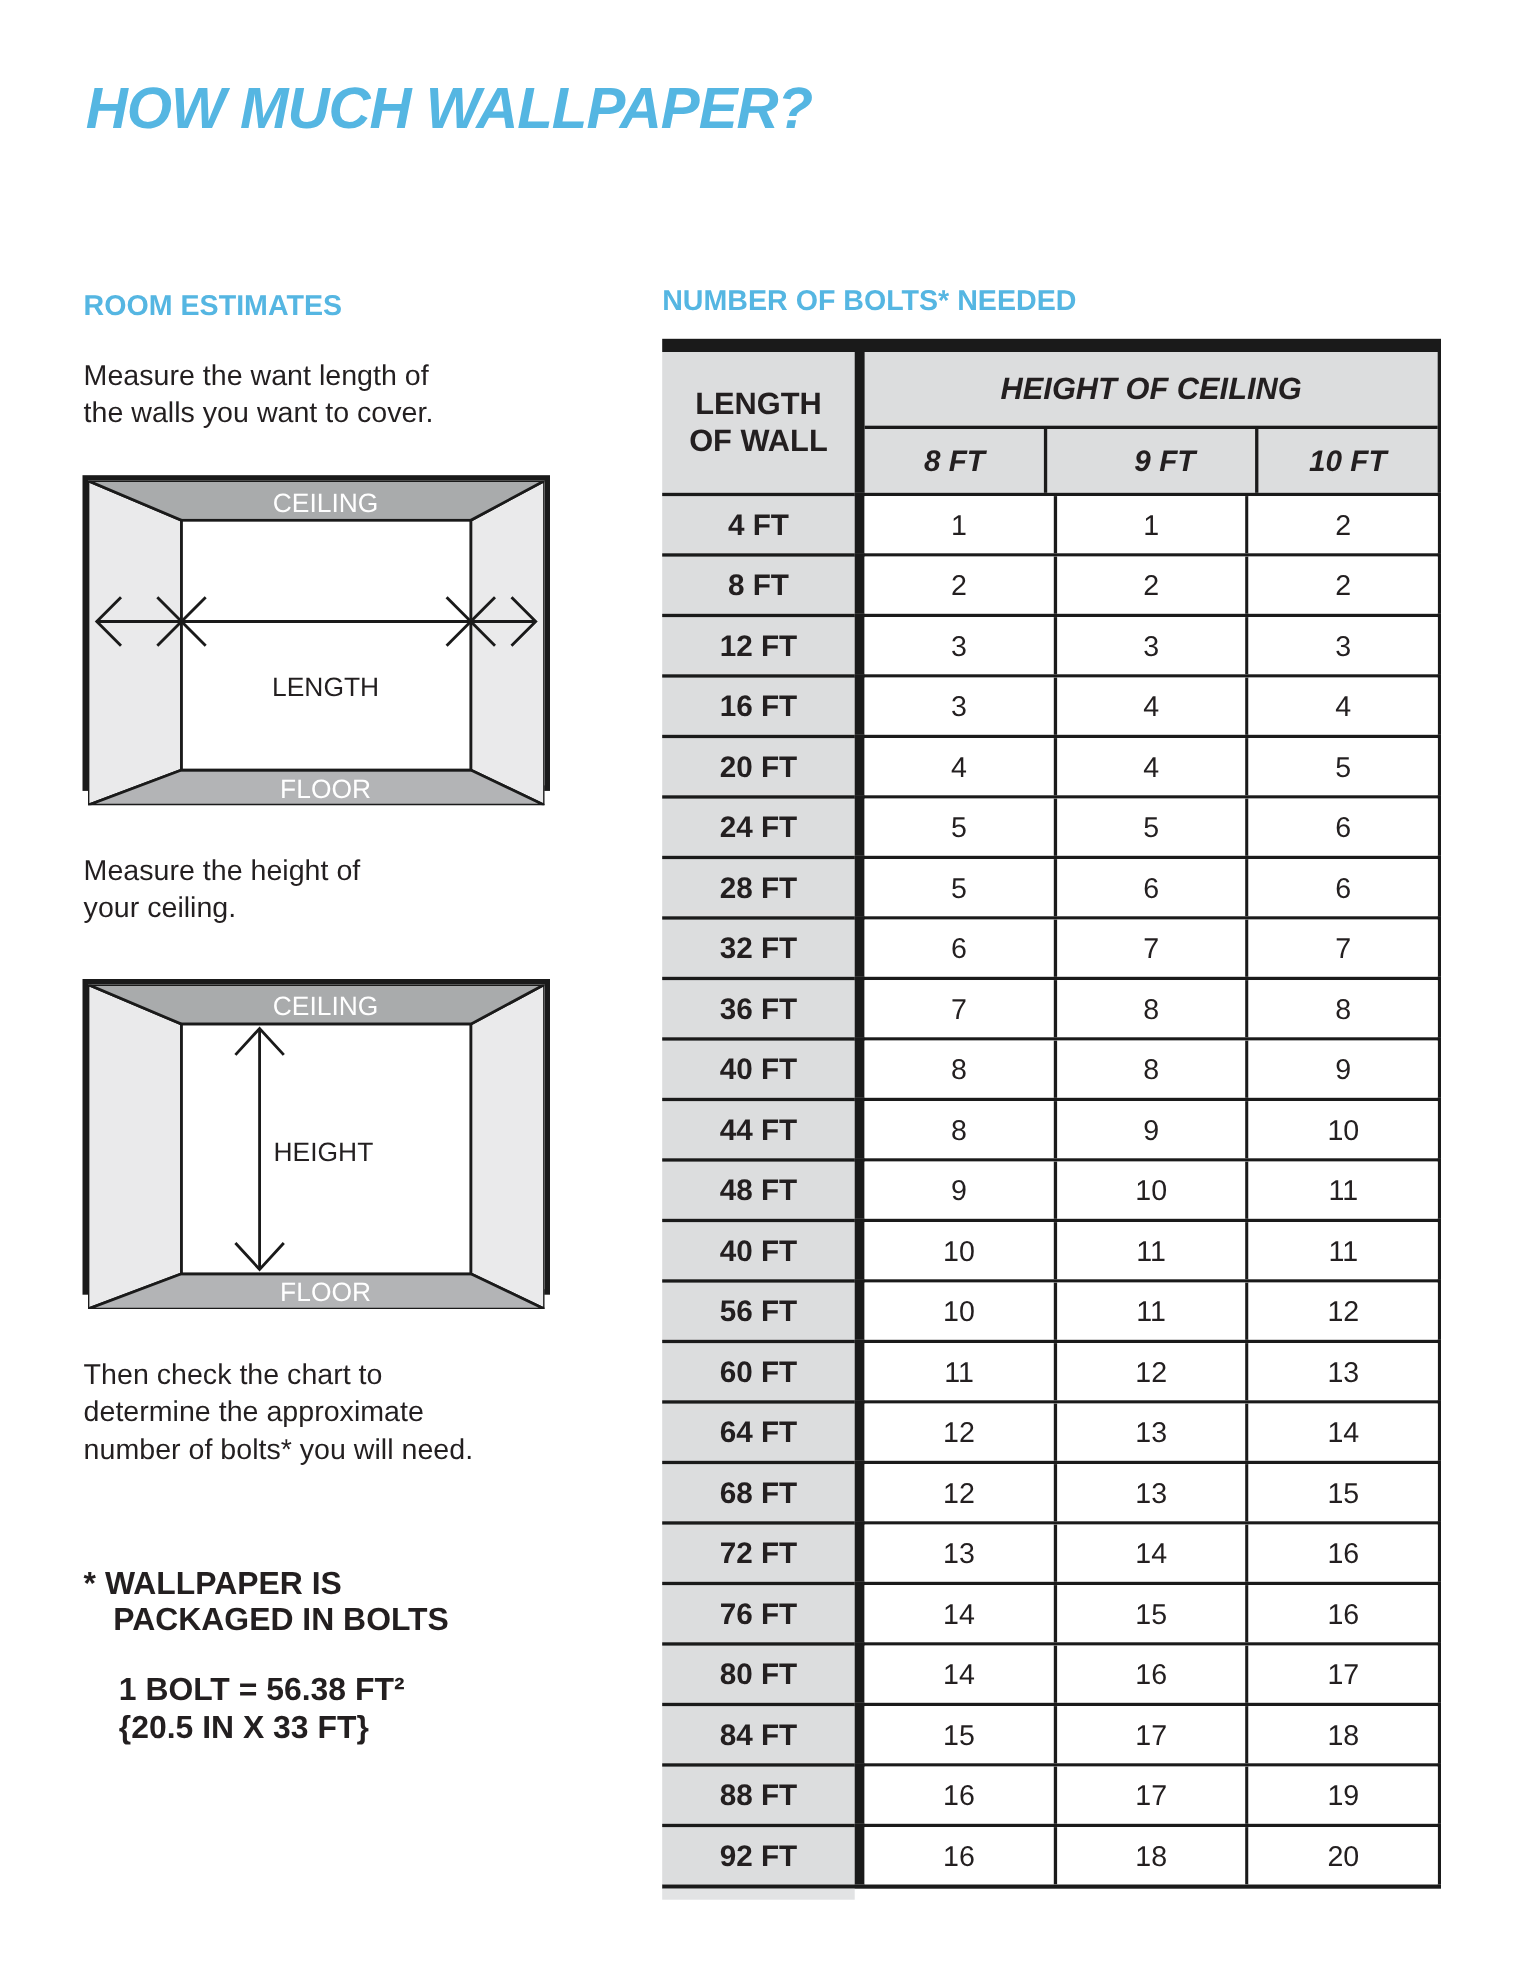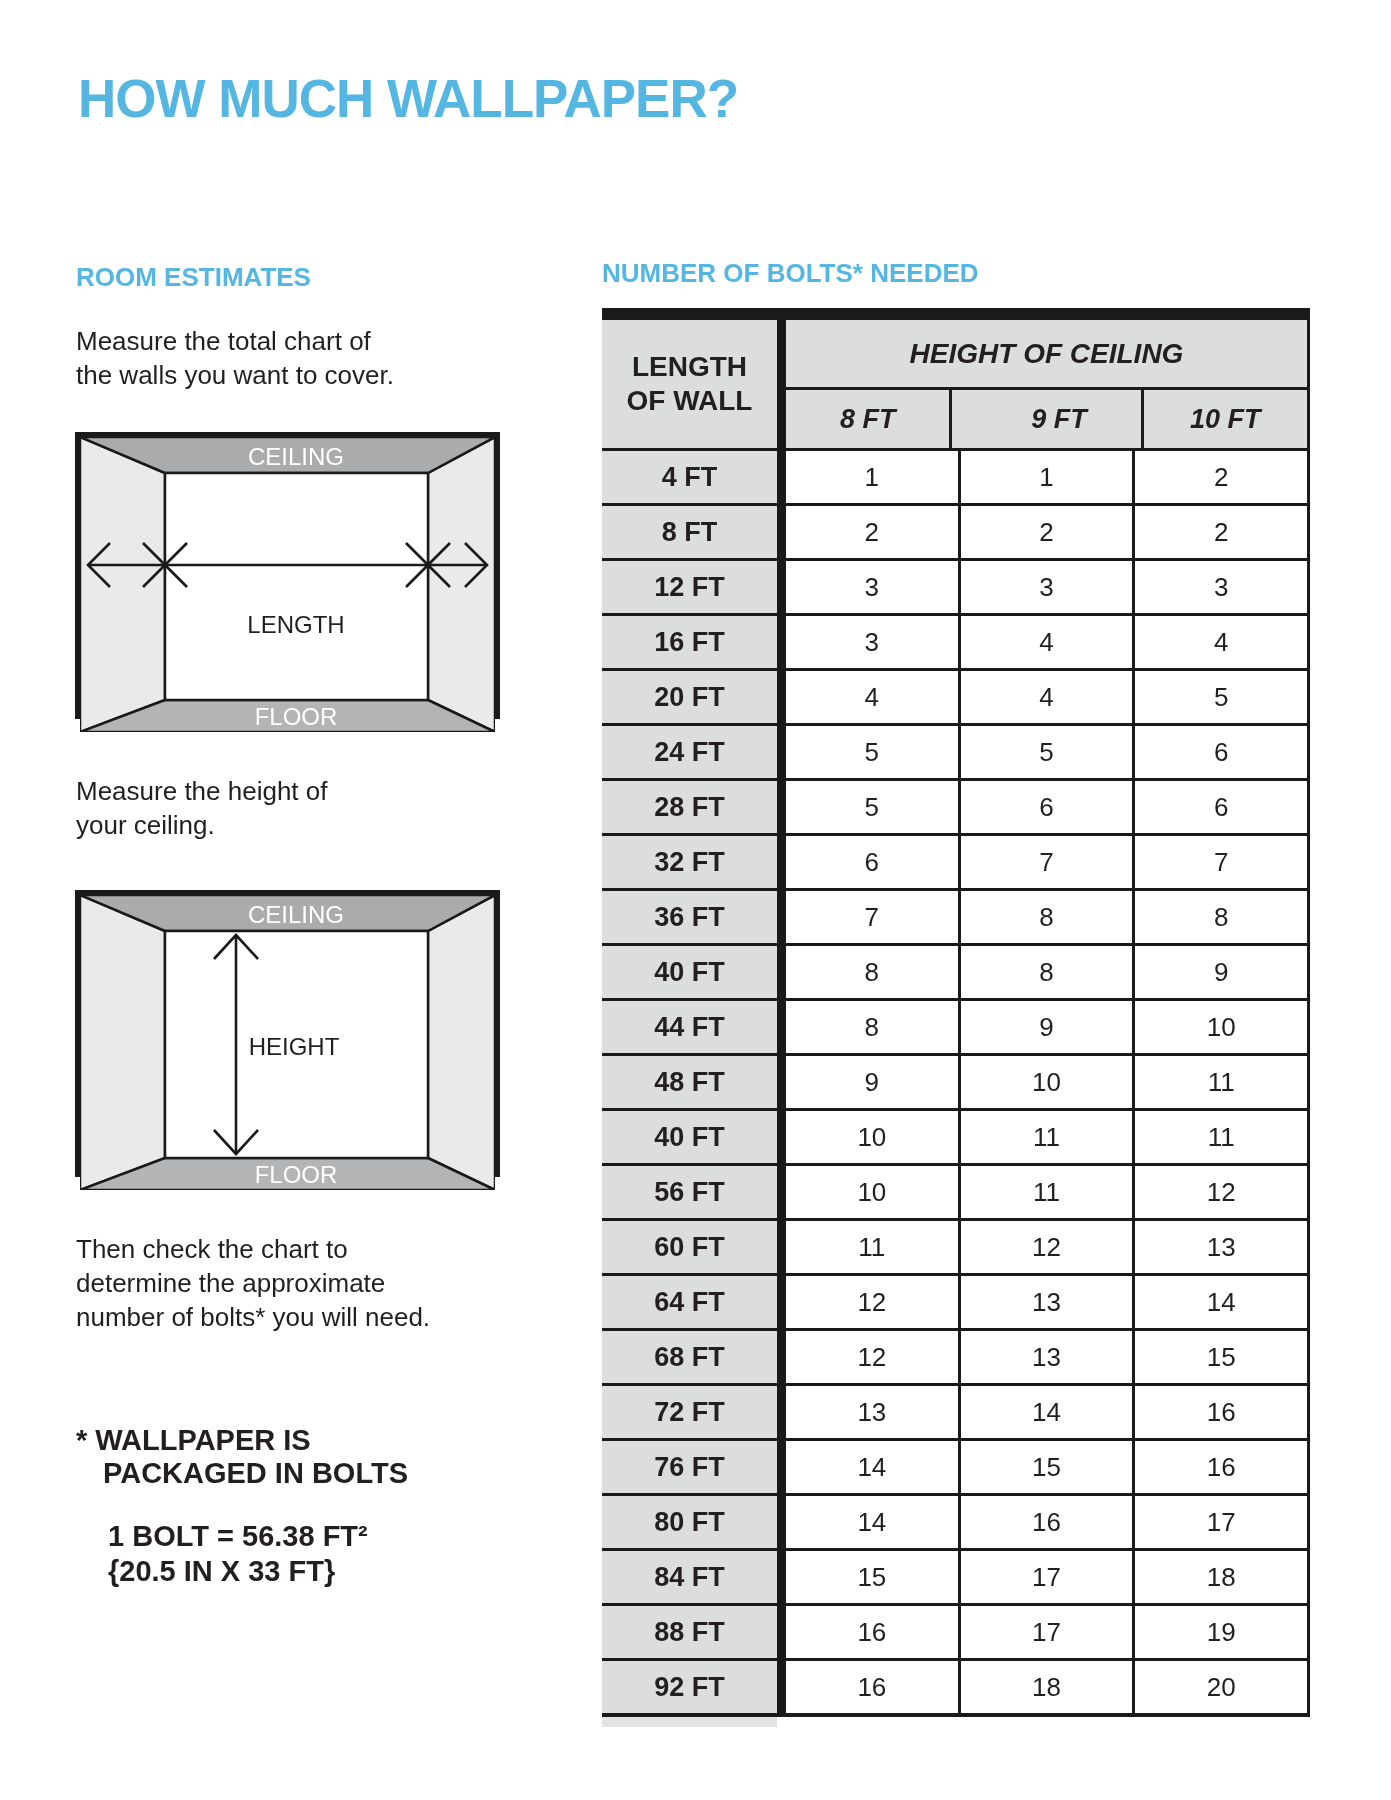--- a/index.html
+++ b/index.html
@@ -13,21 +13,21 @@
     width:1391px; height:1800px;
     background:#ffffff;
     overflow:hidden;
   }
   .abs { position:absolute; }
 
   
   .page-title {
     left:78px; top:68px;
     font-size:53px; font-weight:bold; letter-spacing:-1px;
-    color:#55b6e2; white-space:nowrap;
+    color:#55b6e2; white-space:nowrap;font-style:italic;
   }
   .section-head {
     font-size:26px; font-weight:bold; color:#55b6e2; white-space:nowrap;
   }
   .room-head { left:76px; top:262px; }
   .bolts-head { left:602px; top:258px; width:708px; text-align:left; }
 
   
   .para { font-size:26px; line-height:34px; color:#231f20; }
   .para1 { left:76px; top:324px; }
@@ -106,21 +106,21 @@
 </head>
 <body>
 
 <div id="canvas">
 
   <div class="abs page-title">HOW MUCH WALLPAPER?</div>
 
   <div class="abs section-head room-head">ROOM ESTIMATES</div>
 
   <div class="abs para para1">
-    <div>Measure the total chart of</div>
+    <div>Measure the want length of</div>
     <div>the walls you want to cover.</div>
   </div>
 
   <div class="abs room room-1">
     <svg viewBox="0 0 415 295">
       <polygon class="wall" points="0,0 85,36 85,263 0,295"></polygon>
       <polygon class="wall" points="415,0 348,36 348,263 415,295"></polygon>
       <polygon class="ceil" points="0,0 415,0 348,36 85,36"></polygon>
       <polygon class="floor" points="0,295 415,295 348,263 85,263"></polygon>
       <rect class="back" x="85" y="36" width="263" height="227"></rect>

